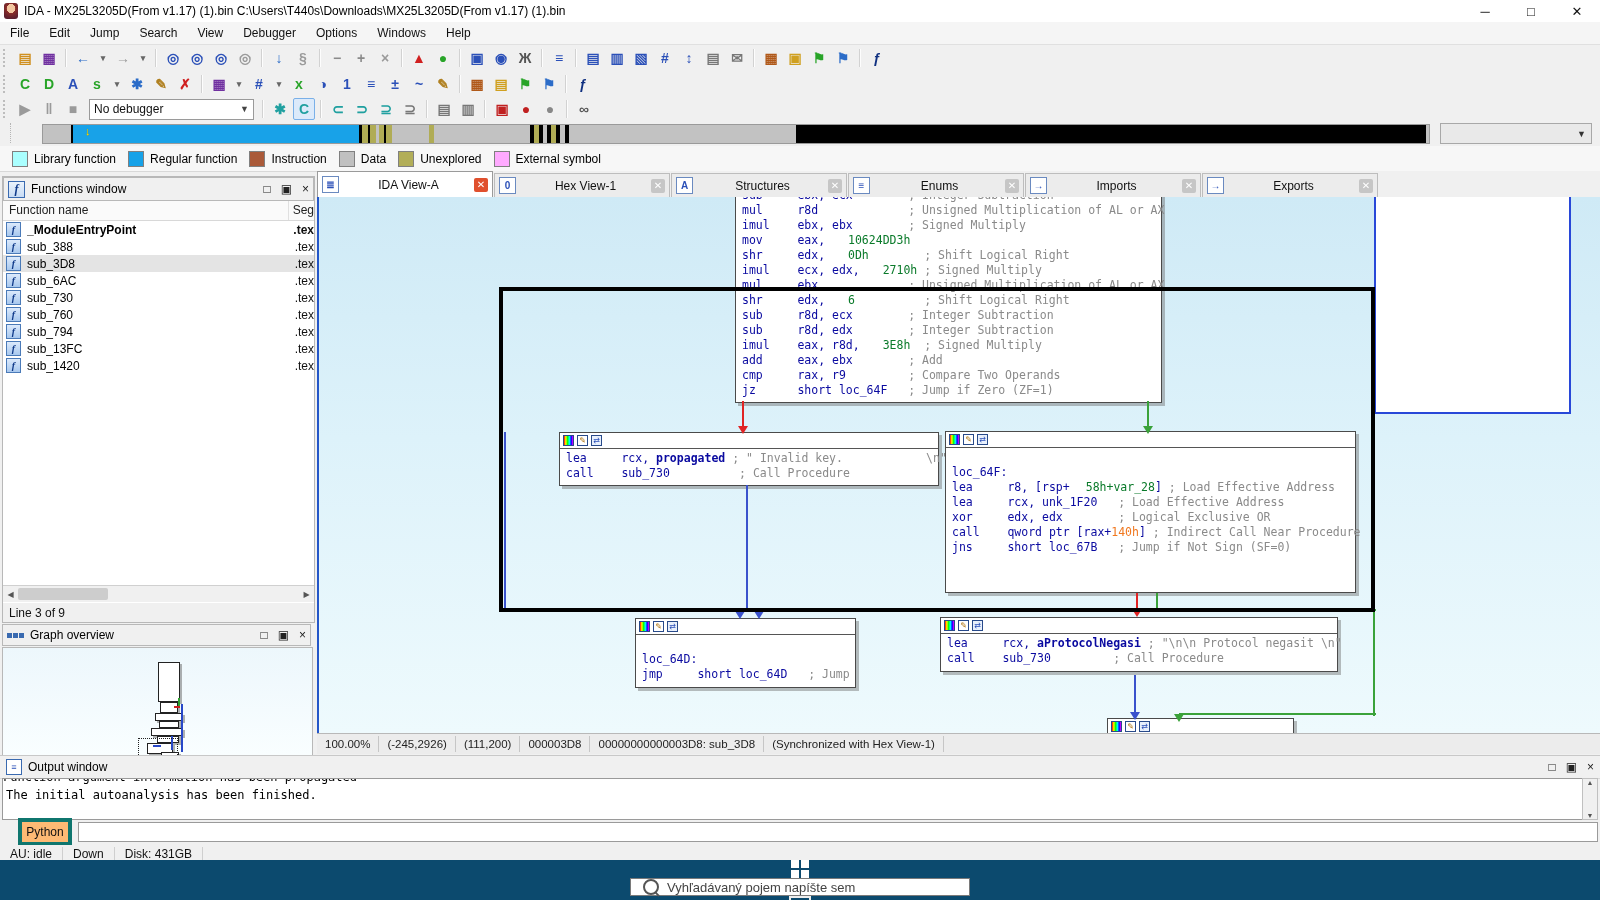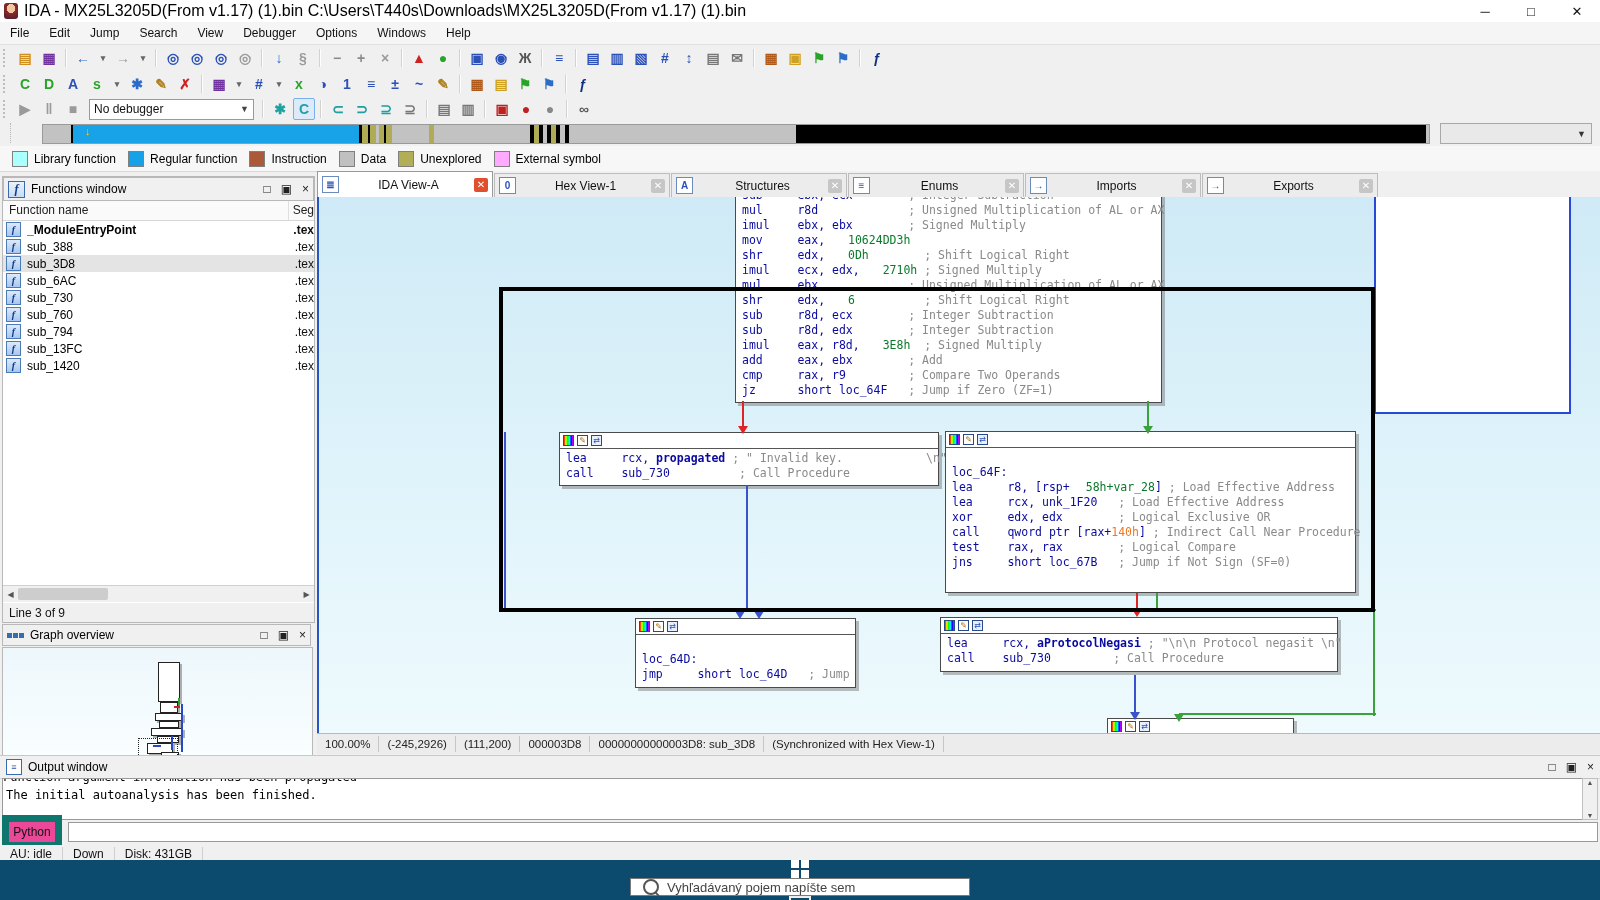--- a/index.html
+++ b/index.html
@@ -2,21 +2,21 @@
 <html><head>
 <meta charset="utf-8">
 <style>
   html,body{margin:0;padding:0;background:#888;}
   .screen{position:relative;width:1600px;height:900px;background:#f0f0f0;overflow:hidden;
           font-family:"Liberation Sans",sans-serif;font-size:12px;color:#000;}
   
   .titlebar{position:absolute;left:0;top:0;width:1600px;height:22px;background:#fff;display:flex;align-items:center;}
   .appicon{width:14px;height:16px;margin:0 6px 0 4px;border-radius:3px;
            background:radial-gradient(circle at 50% 35%,#f2c6a0 35%,#8a2c28 36%,#5c1f2e 80%);}
-  .apptitle{font-size:16px;color:#000;white-space:nowrap;}
+  .apptitle{font-size:12px;color:#000;white-space:nowrap;}
   .wbtns{margin-left:auto;display:flex;}
   .wbtn{width:46px;height:22px;display:flex;align-items:center;justify-content:center;font-size:13px;color:#111;}
   
   .menubar{position:absolute;left:0;top:22px;width:1600px;height:22px;background:#f5f5f5;display:flex;align-items:center;border-bottom:1px solid #e0e0e0;}
   .menuitem{padding:3px 10px;color:#111;}
   
   .tbar{position:absolute;left:0;width:1600px;display:flex;align-items:center;background:#f0f0f0;}
   .tb1{top:45px;height:26px;}
   .tb2{top:71px;height:26px;}
   .tb3{top:97px;height:24px;border-bottom:1px solid #d8d8d8;}
@@ -108,21 +108,21 @@
   .owin{position:absolute;left:0;top:755px;width:1600px;height:105px;background:#f0f0f0;}
   .otitle{height:22px;background:#f0f0f0;border-top:1px solid #c8c8c8;border-bottom:1px solid #d8d8d8;display:flex;align-items:center;padding:0 6px;}
   .oico{width:14px;height:14px;border:1px solid #3a6ab0;background:#fff;color:#2b50b8;font-size:9px;display:flex;align-items:center;justify-content:center;margin-right:6px;}
   .ocontent{position:absolute;left:2px;top:23px;width:1580px;height:40px;background:#fff;border:1px solid #9a9a9a;overflow:hidden;}
   .oclip{height:8px;overflow:hidden;}
   .oclip div{transform:translateY(-9px);font-family:"DejaVu Sans Mono",monospace;font-size:12px;}
   .oline{font-family:"DejaVu Sans Mono",monospace;font-size:12px;line-height:16px;padding-left:3px;color:#000;}
   .oscroll{position:absolute;right:2px;top:23px;width:16px;height:42px;background:#f0f0f0;border:1px solid #c0c0c0;box-sizing:border-box;
            display:flex;flex-direction:column;justify-content:space-between;align-items:center;font-size:7px;color:#555;}
   .pyrow{position:absolute;left:2px;top:66px;width:1596px;height:22px;display:flex;align-items:center;}
-  .pybtn{width:46px;height:20px;background:#ec4899;border:7px solid #0f766e;display:flex;align-items:center;justify-content:center;color:#111;}
+  .pybtn{width:46px;height:20px;background:#fdba74;border:4px solid #0f766e;display:flex;align-items:center;justify-content:center;color:#111;margin-left:16px;}
   .pyinput{flex:1;height:18px;background:#fff;border:1px solid #9a9a9a;margin-left:6px;}
   .idastatus{position:absolute;left:0;top:90px;width:1600px;height:18px;background:#f0f0f0;display:flex;align-items:center;color:#111;}
   .iscell{padding:0 10px;border-right:1px solid #cfcfcf;height:14px;display:flex;align-items:center;}
   
   .taskbar{position:absolute;left:0;top:860px;width:1600px;height:40px;background:#0c4a6e;display:flex;align-items:center;color:#fff;flex-direction:column;}
   .startbtn{width:48px;height:40px;display:flex;align-items:center;justify-content:center;}
   .winlogo{display:grid;grid-template-columns:8px 8px;grid-template-rows:8px 8px;gap:2px;}
   .winlogo i{background:#fff;display:block;}
   .searchbox{width:340px;height:40px;background:#fff;display:flex;align-items:center;color:#444;border:1px solid #7a7a7a;box-sizing:border-box;}
   .mag{width:12px;height:12px;border:2px solid #555;border-radius:50%;position:relative;margin:0 8px 0 12px;}
@@ -507,21 +507,20 @@
           <div class="hico pen">✎</div>
           <div class="hico xr">⇄</div>
         </div>
         <div class="gcode">
           <div class="cl">&nbsp;</div>
           <div class="cl"><span class="ci">loc_64F:</span></div>
           <div class="cl"><span class="ci">lea     r8, [rsp+</span><span class="cn">58h+var_28</span><span class="ci">]</span><span class="cc"> ; Load Effective Address</span></div>
           <div class="cl"><span class="ci">lea     rcx, unk_1F20</span><span class="cc">   ; Load Effective Address</span></div>
           <div class="cl"><span class="ci">xor     edx, edx</span><span class="cc">        ; Logical Exclusive OR</span></div>
           <div class="cl"><span class="ci">call    qword ptr [rax+</span><span class="ch">140h</span><span class="ci">]</span><span class="cc"> ; Indirect Call Near Procedure</span></div>
-          <div class="cl"><span class="ci">test    rax, rax</span><span class="cc">        ; Logical Compare</span></div>
           <div class="cl"><span class="ci">jns     short loc_67B</span><span class="cc">   ; Jump if Not Sign (SF=0)</span></div>
         </div>
       </div>
       <div class="gnode" style="left: 316px; top: 421px; width: 219px; height: 68px;">
         <div class="ghead">
           <div class="hico pal"></div>
           <div class="hico pen">✎</div>
           <div class="hico xr">⇄</div>
         </div>
         <div class="gcode">

